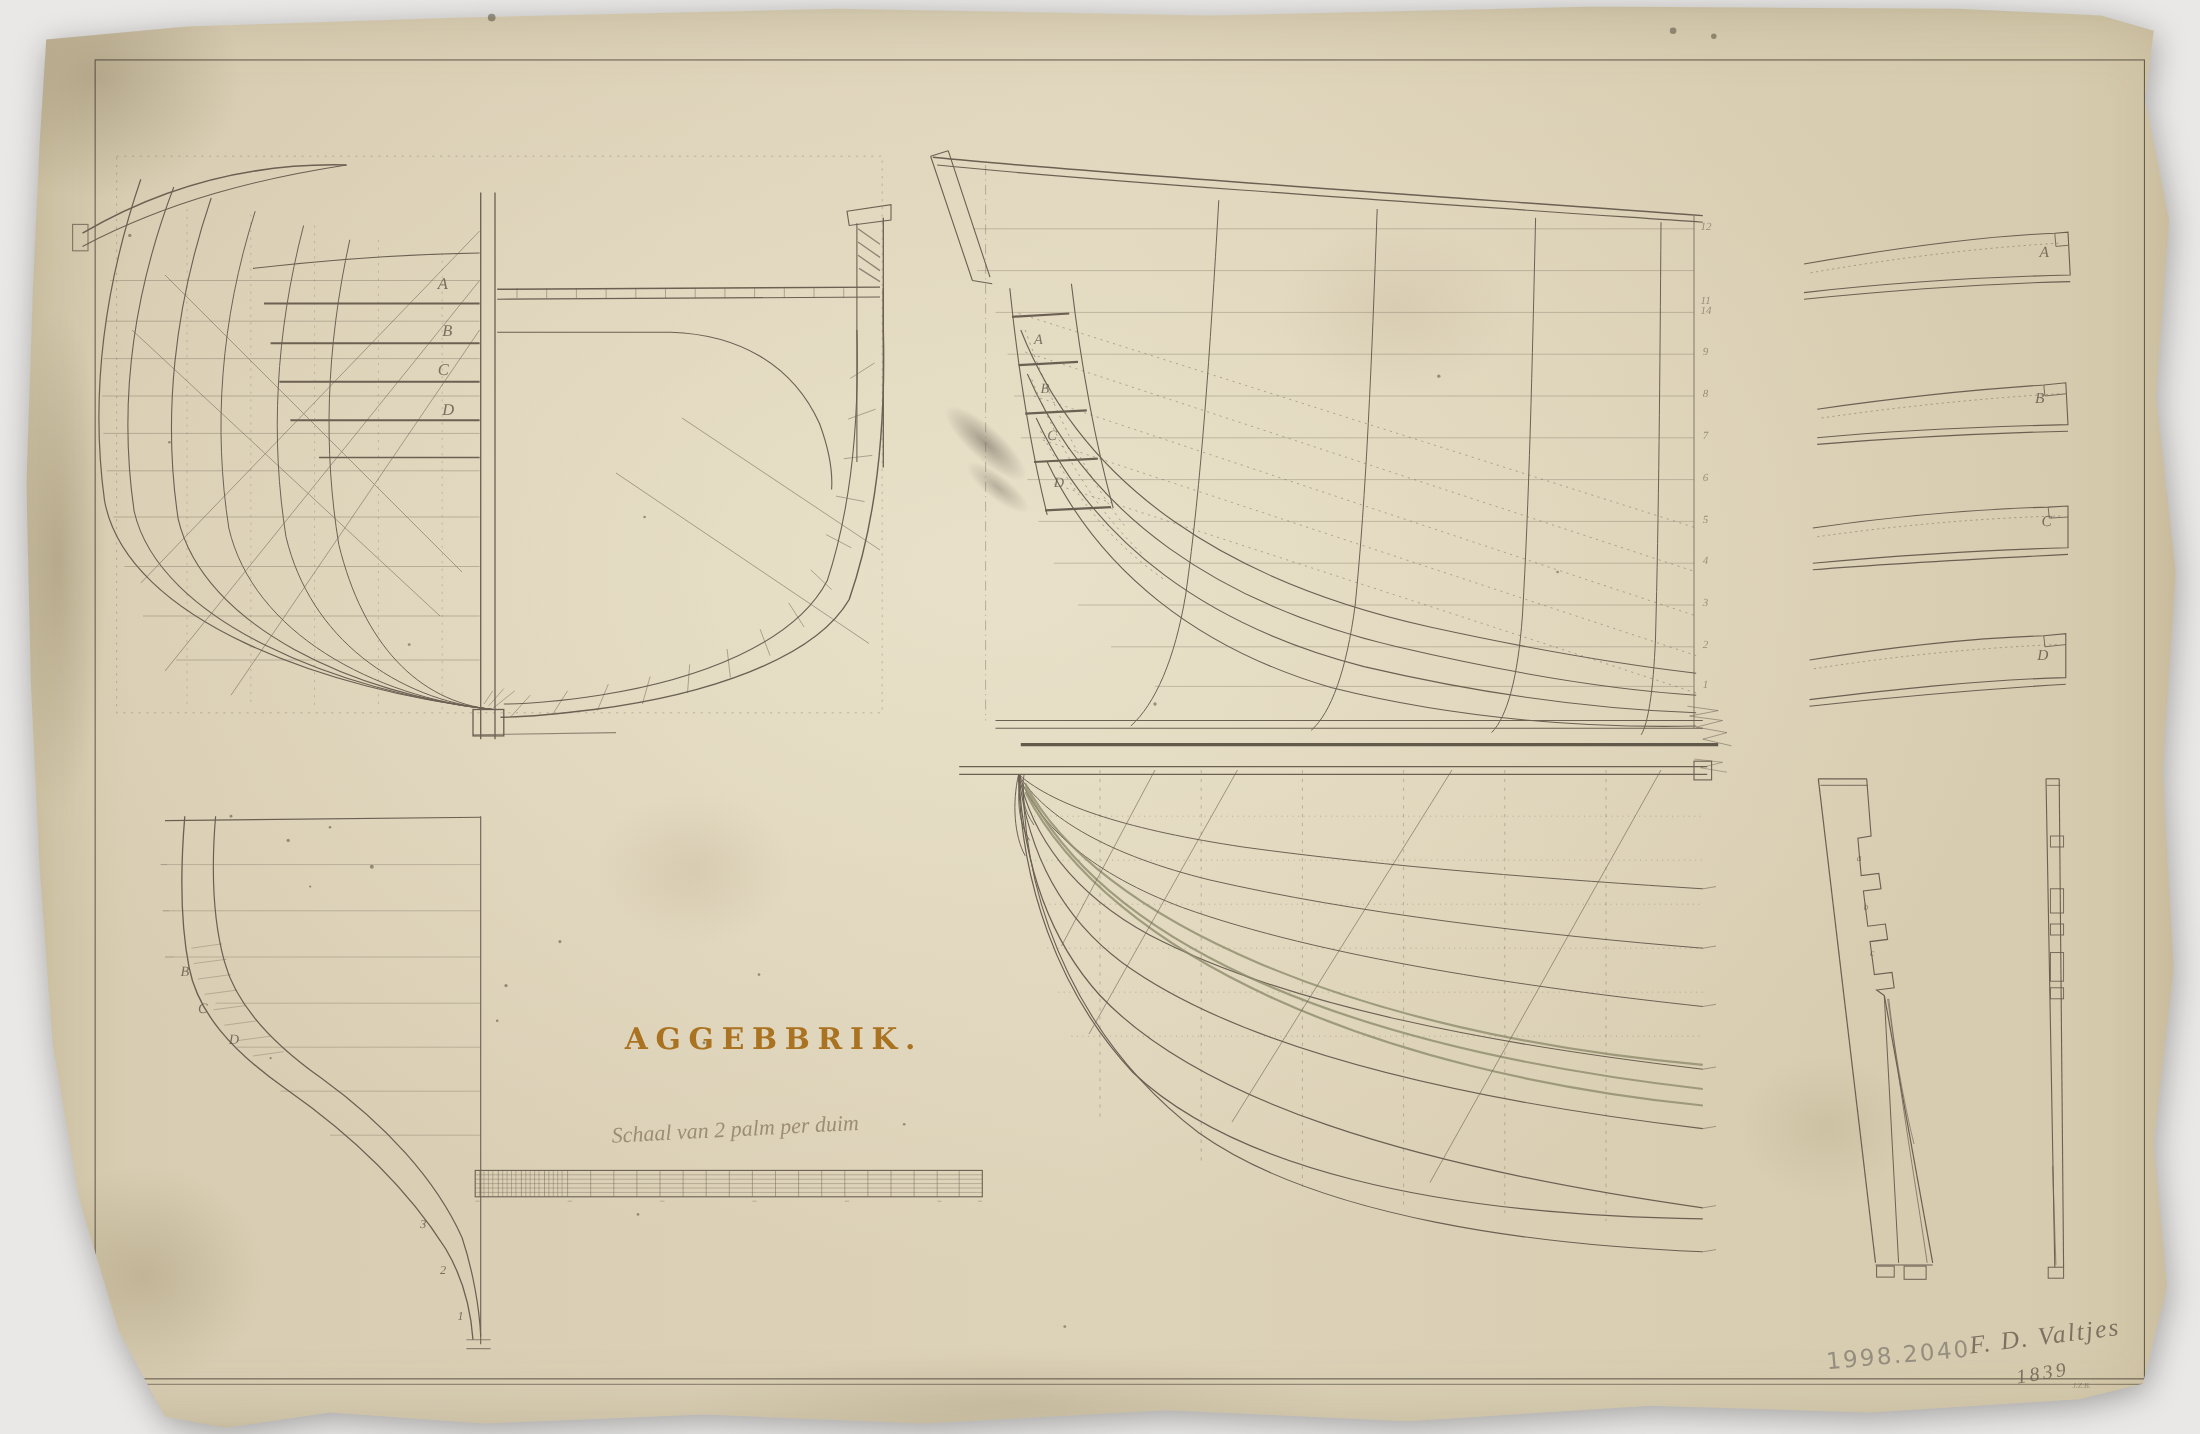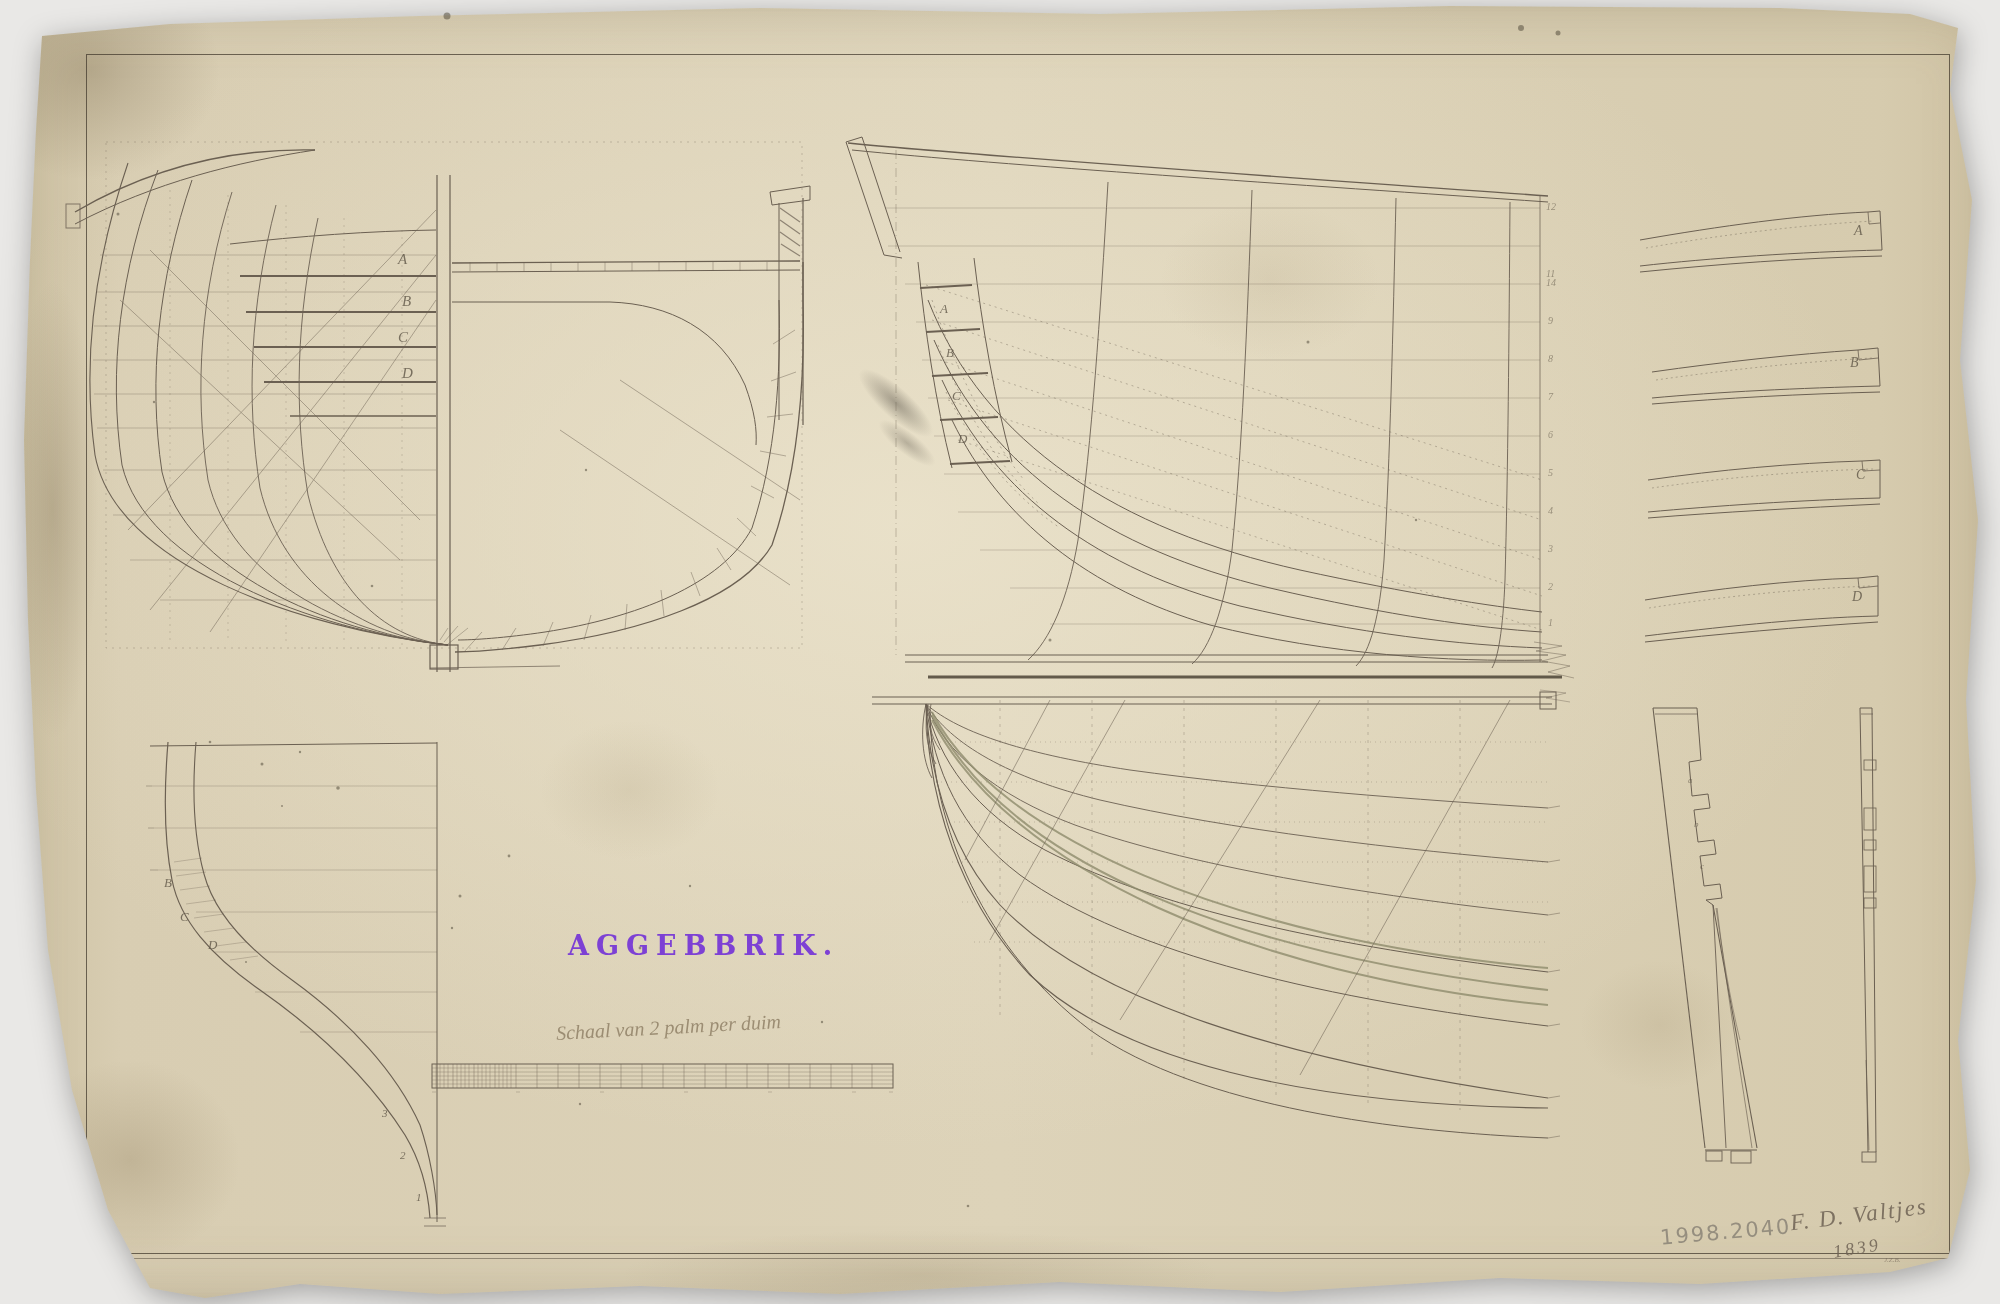--- a/index.html
+++ b/index.html
@@ -15,21 +15,21 @@
       radial-gradient(1400px 900px at 45% 40%, rgba(235,227,204,.85), rgba(220,210,184,0) 70%),
       linear-gradient(90deg,#cbbfa0 0%,#d8cdb2 6%,#ddd3b9 50%,#d6cbae 94%,#cfc2a3 100%);
     box-shadow:inset 0 0 70px rgba(118,102,72,.35), inset 0 0 12px rgba(110,95,65,.25);
     clip-path:polygon(42px 36px,170px 24px,420px 16px,760px 8px,1100px 14px,1450px 6px,1780px 8px,1910px 14px,1958px 28px,1950px 90px,1972px 200px,1960px 360px,1978px 520px,1966px 700px,1976px 880px,1958px 1040px,1970px 1170px,1948px 1258px,1890px 1272px,1700px 1284px,1500px 1278px,1280px 1292px,1060px 1282px,840px 1294px,640px 1286px,440px 1294px,300px 1284px,205px 1298px,150px 1288px,108px 1210px,72px 1090px,48px 950px,36px 790px,28px 620px,24px 440px,30px 260px,36px 130px);}
   .stain{position:absolute;border-radius:50%;pointer-events:none;}
   .frame{position:absolute;left:86px;top:54px;width:1862px;height:1198px;border:1.5px solid rgba(62,54,42,.72);}
   .frame2{position:absolute;left:86px;top:1258px;width:1862px;height:0;border-top:1px solid rgba(62,54,42,.45);}
   svg.draw{position:absolute;left:0;top:0;}
   .lbl{position:absolute;font-family:"Liberation Serif",serif;font-style:italic;color:#5f5647;opacity:.8;line-height:1;}
   .tick{position:absolute;font-family:"Liberation Serif",serif;font-style:italic;font-size:10px;color:#5f5647;opacity:.55;line-height:1;}
-  .title{position:absolute;left:568px;top:930px;width:230px;text-align:center;font-family:"DejaVu Serif",serif;font-weight:bold;font-size:27px;letter-spacing:7px;color:#6d28d9;opacity:.85;}
+  .title{position:absolute;left:568px;top:930px;width:230px;text-align:center;font-family:"DejaVu Serif",serif;font-weight:bold;font-size:27px;letter-spacing:7px;color:#a16207;opacity:.85;}
   .caption{position:absolute;left:556px;top:1016px;font-family:"Liberation Serif",serif;font-style:italic;font-size:20px;color:#95866c;transform:rotate(-3deg);opacity:.9;}
   .sig{position:absolute;left:1790px;top:1202px;font-family:"Liberation Serif",serif;font-style:italic;font-size:23px;color:#6e6254;transform:rotate(-7deg);opacity:.85;letter-spacing:2px;}
   .sigyear{position:absolute;left:1833px;top:1238px;font-family:"Liberation Serif",serif;font-style:italic;font-size:18px;color:#6e6254;transform:rotate(-9deg);opacity:.85;letter-spacing:3px;}
   .mark{position:absolute;left:1884px;top:1256px;font-size:7px;color:#6e6254;opacity:.6;font-style:italic;}
   .pencil{position:absolute;left:1660px;top:1220px;font-family:"DejaVu Sans",sans-serif;font-size:21px;color:#8f887a;transform:rotate(-5deg);letter-spacing:2px;opacity:.9;}
 </style>
 </head>
 <body>
 
 <div class="stage">

